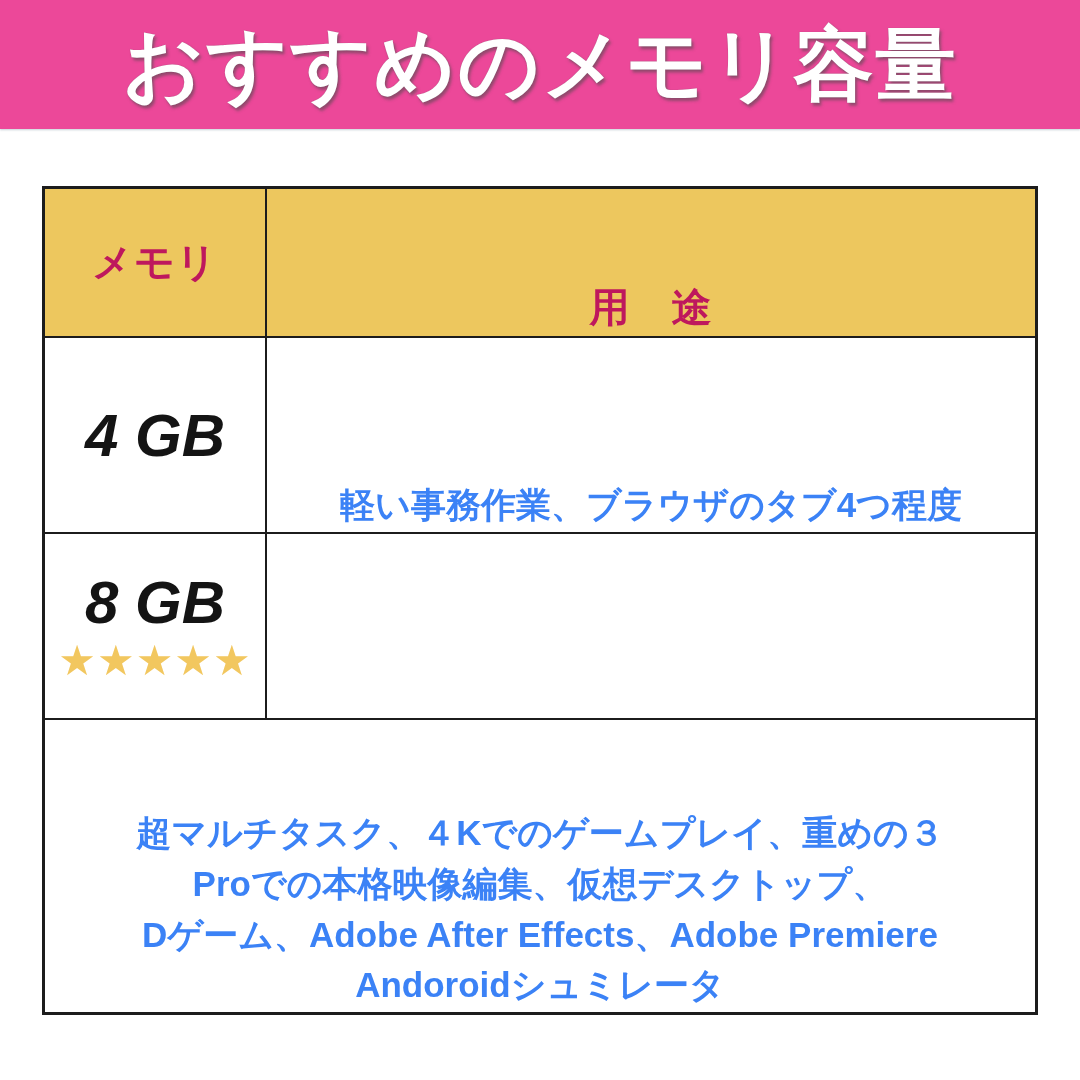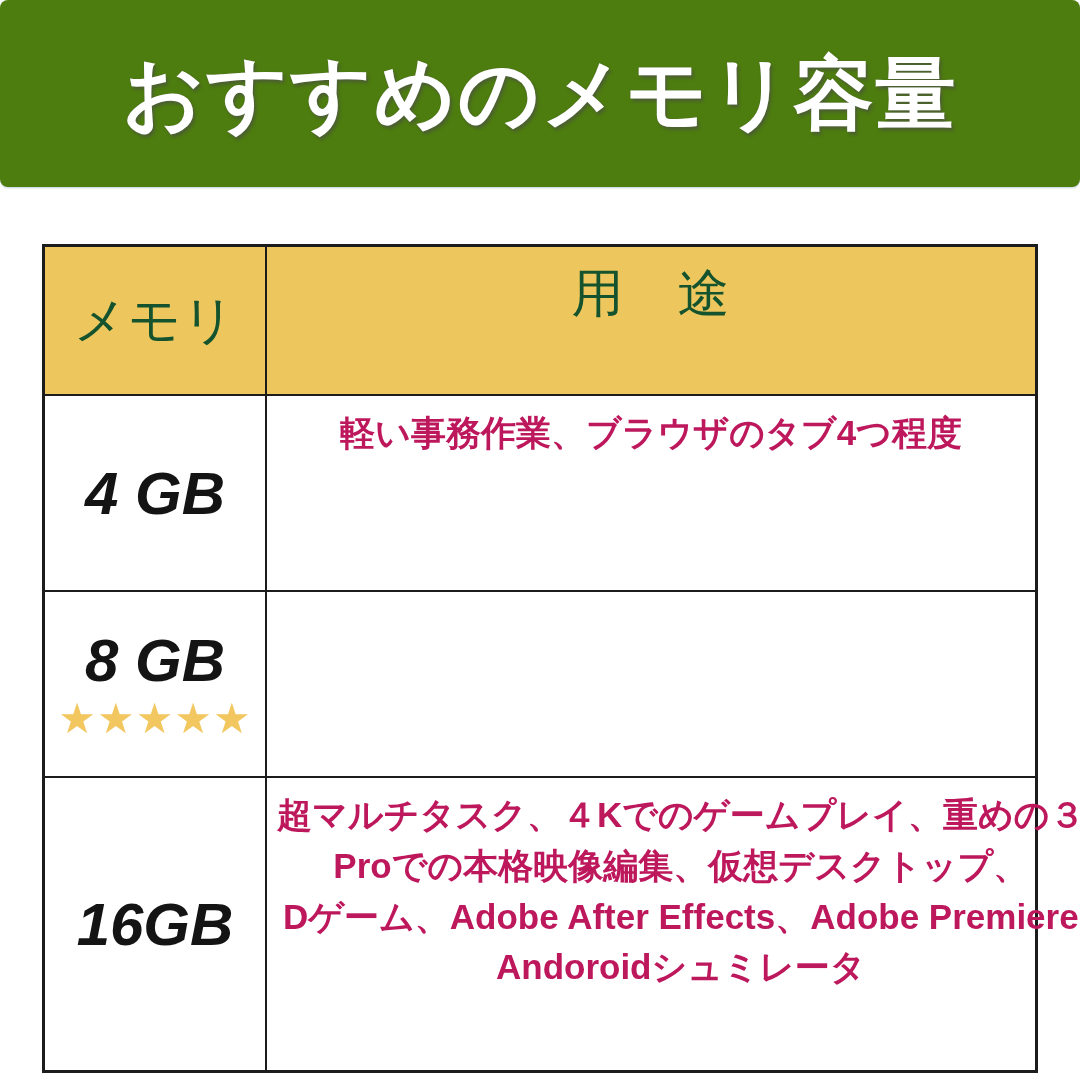--- a/index.html
+++ b/index.html
@@ -12,27 +12,26 @@
     position: relative;
     width: 1080px;
     height: 1080px;
     background: #ffffff;
     overflow: hidden;
   }
 
   
   .banner {
     width: 100%;
-    height: 187px;
-    background: #4d7c0f;
+    height: 129px;
+    background: #ec4899;
     display: flex;
     align-items: center;
     justify-content: center;
     box-shadow: 0 1px 2px rgba(90,120,140,0.35);
-    border-radius: 8px;
   }
   .banner-title {
     margin: 0;
     color: #ffffff;
     font-size: 80px;
     font-weight: bold;
     letter-spacing: 2px;
     line-height: 1;
     text-shadow: 2px 3px 3px rgba(75,75,75,0.55), 0 0 1px rgba(90,90,90,0.6);
     white-space: nowrap;
@@ -56,30 +55,30 @@
     flex-direction: column;
     align-items: center;
     justify-content: center;
     box-sizing: border-box;
   }
   .td-use {
     flex: 1;
     display: flex;
     flex-direction: column;
     align-items: center;
-    justify-content: flex-start;
+    justify-content: flex-end;
     box-sizing: border-box;
-    padding: 12px 10px;
+    padding: 1px 10px;
   }
 
   .header-row { height: 147px; background: #EDC75E; }
   .header-cell-text {
-    font-size: 52px;
-    font-weight: normal;
-    color: #14532d;
+    font-size: 40px;
+    font-weight: bold;
+    color: #be185d;
     letter-spacing: 1px;
     white-space: pre;
   }
 
   .row-4gb  { height: 194px; }
   .row-8gb  { height: 184px; gap: 41px; }
   .row-16gb { height: 292px; }
 
   .mem-label {
     font-size: 60px;
@@ -93,21 +92,21 @@
     font-size: 42px;
     line-height: 1;
     color: #F2C75F;
     letter-spacing: 1px;
     margin-top: 6px;
     white-space: nowrap;
   }
   .usage-line {
     font-size: 35px;
     font-weight: bold;
-    color: #be185d;
+    color: #3b82f6;
     line-height: 1.45;
     text-align: center;
     white-space: nowrap;
   }
 </style>
 </head>
 <body>
 
 <div class="page">
 
@@ -136,23 +135,20 @@
     </div>
 
     <div class="tr row-8gb">
       <div class="td-mem">
         <span class="mem-label">8 GB</span>
         <span class="star-rating">★★★★★</span>
       </div>
     </div>
 
     <div class="tr row-16gb">
-      <div class="td-mem">
-        <span class="mem-label">16GB</span>
-      </div>
       <div class="td-use">
         <div class="usage-line">超マルチタスク、４Kでのゲームプレイ、重めの３</div>
         <div class="usage-line">Proでの本格映像編集、仮想デスクトップ、</div>
         <div class="usage-line">Dゲーム、Adobe After Effects、Adobe Premiere</div>
         <div class="usage-line">Andoroidシュミレータ</div>
       </div>
     </div>
 
   </div>
 </div>

